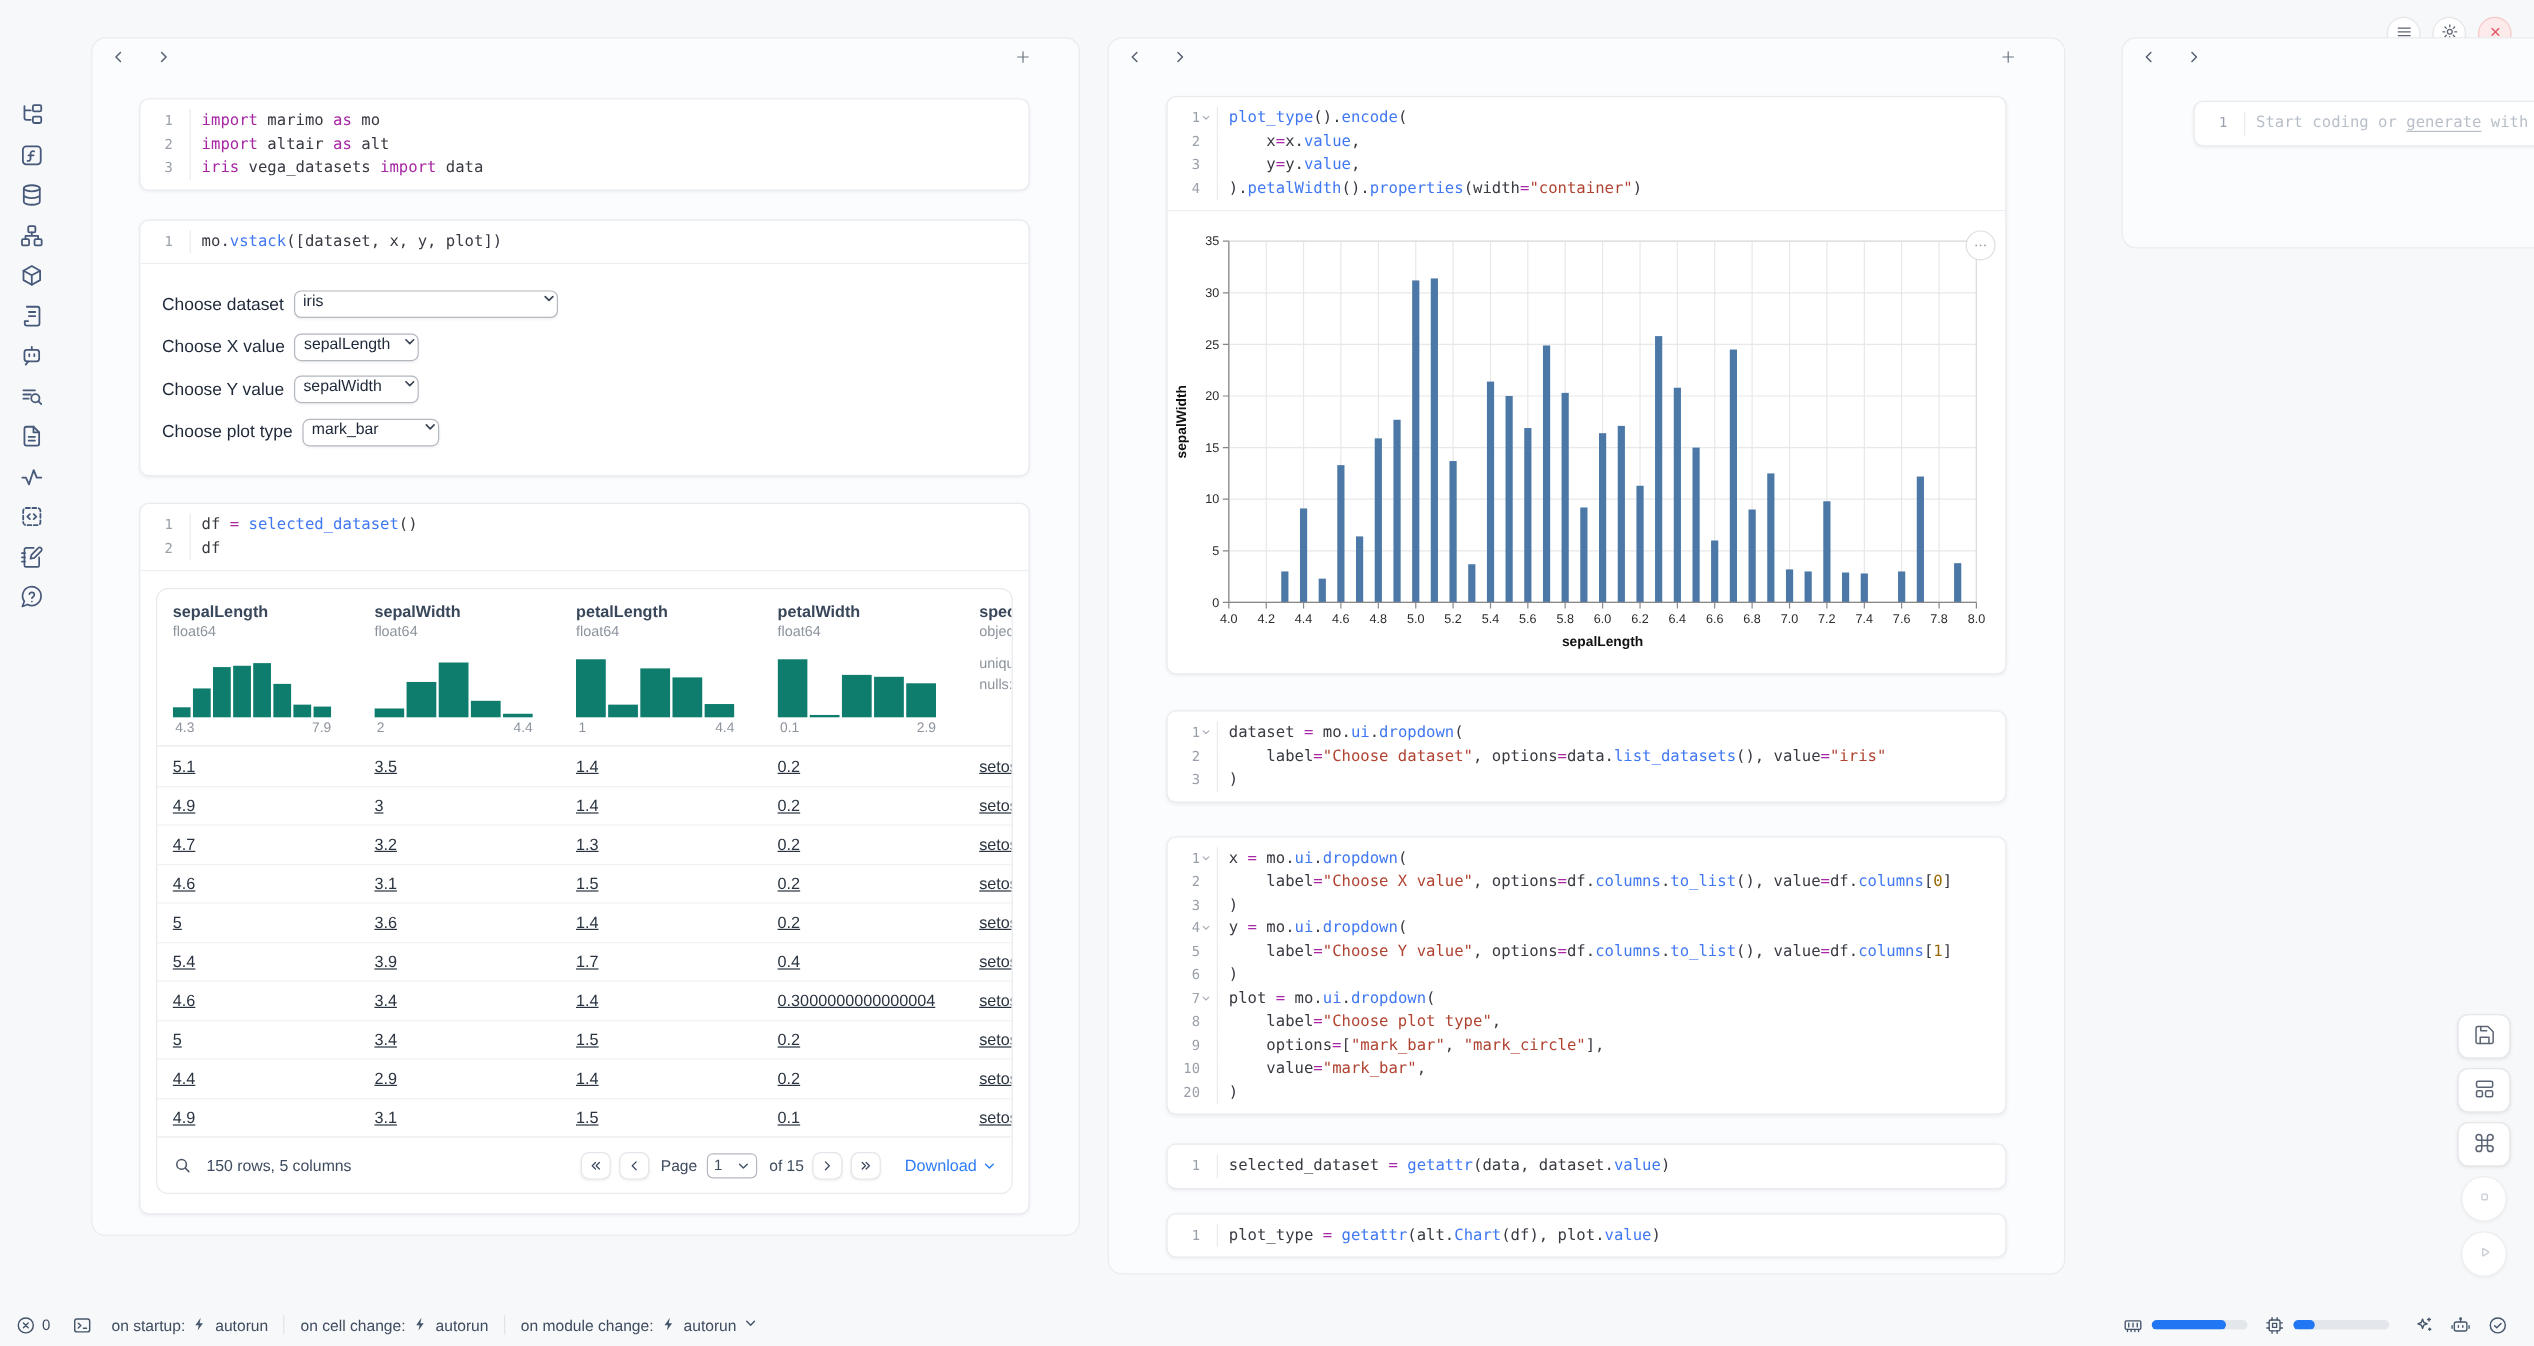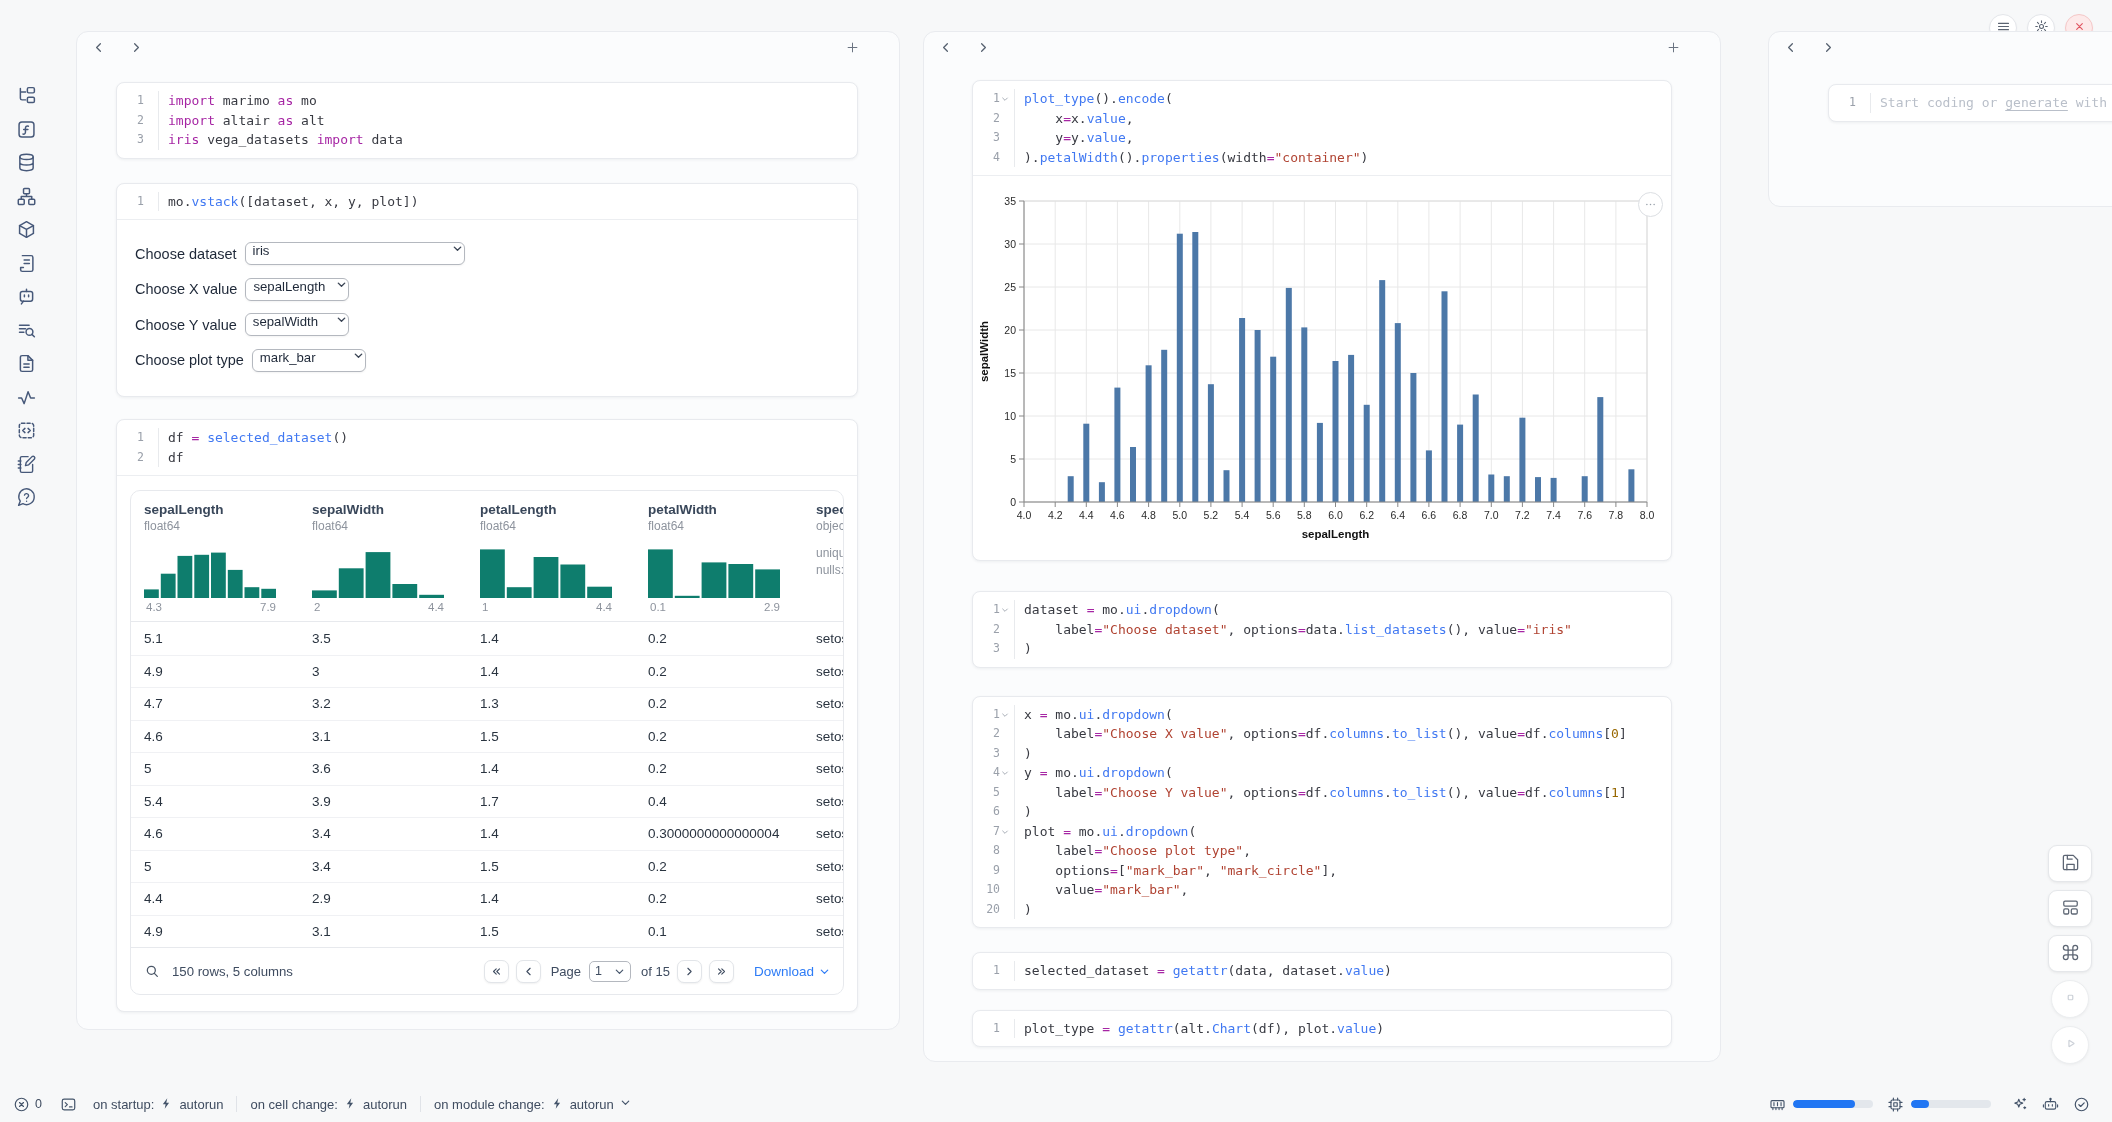--- a/index.html
+++ b/index.html
@@ -42,21 +42,21 @@
   
   .tbl-wrap { padding:14px 13px 16px 13px; }
   .tbl-card { border:1px solid #e7e9ed; border-radius:10px; overflow:hidden; background:#fff; }
   .tbl-head { display:flex; padding-top:11px; border-bottom:1px solid #e7e9ed; overflow:hidden; }
   .tbl-col { width:168px; flex:none; padding-left:13px; cursor:pointer; }
   .tname { font-size:13.5px; font-weight:bold; color:#39475a; }
   .tdtype { font-size:12px; color:#8d939d; margin-top:2px; }
   .thist { margin-top:9px; display:block; }
   .tminmax { width:134px; display:flex; justify-content:space-between; color:#8d939d; font-size:11.5px; padding:3px 2px 8px 2px; }
   .textra { font-size:12px; color:#8d939d; margin-top:12px; line-height:17px; white-space:nowrap; }
-  .tbl-row { display:flex; height:32.5px; align-items:center; border-top:1px solid #f0f1f4; font-size:13.5px; color:#2a3440; overflow:hidden; }
+  .tbl-row { display:flex; height:32.5px; align-items:center; border-top:1px solid #f0f1f4; font-size:13.5px; color:#2a3440; overflow:hidden;text-decoration:underline; }
   .tbl-row:first-child { border-top:none; }
   .tbl-cell { width:168px; flex:none; padding-left:13px; white-space:nowrap; overflow:hidden; }
   .tbl-foot { display:flex; align-items:center; height:47px; border-top:1px solid #e7e9ed; padding:0 13px; font-size:13.2px; color:#3f4c60; }
   .sicon { width:17px; height:17px; color:#4a5666; display:inline-flex; cursor:pointer; }
   .sicon svg { width:16px; height:16px; }
   .tsummary { margin-left:11px; }
   .spacer { flex:1; }
   .pbtn { width:25px; height:23px; border:1px solid #e2e5e9; border-radius:7px; background:#fff;
     box-shadow:0 1px 2px rgba(0,0,0,.06); display:inline-flex; align-items:center; justify-content:center;
     color:#3f4c60; cursor:pointer; margin-left:7px; }

